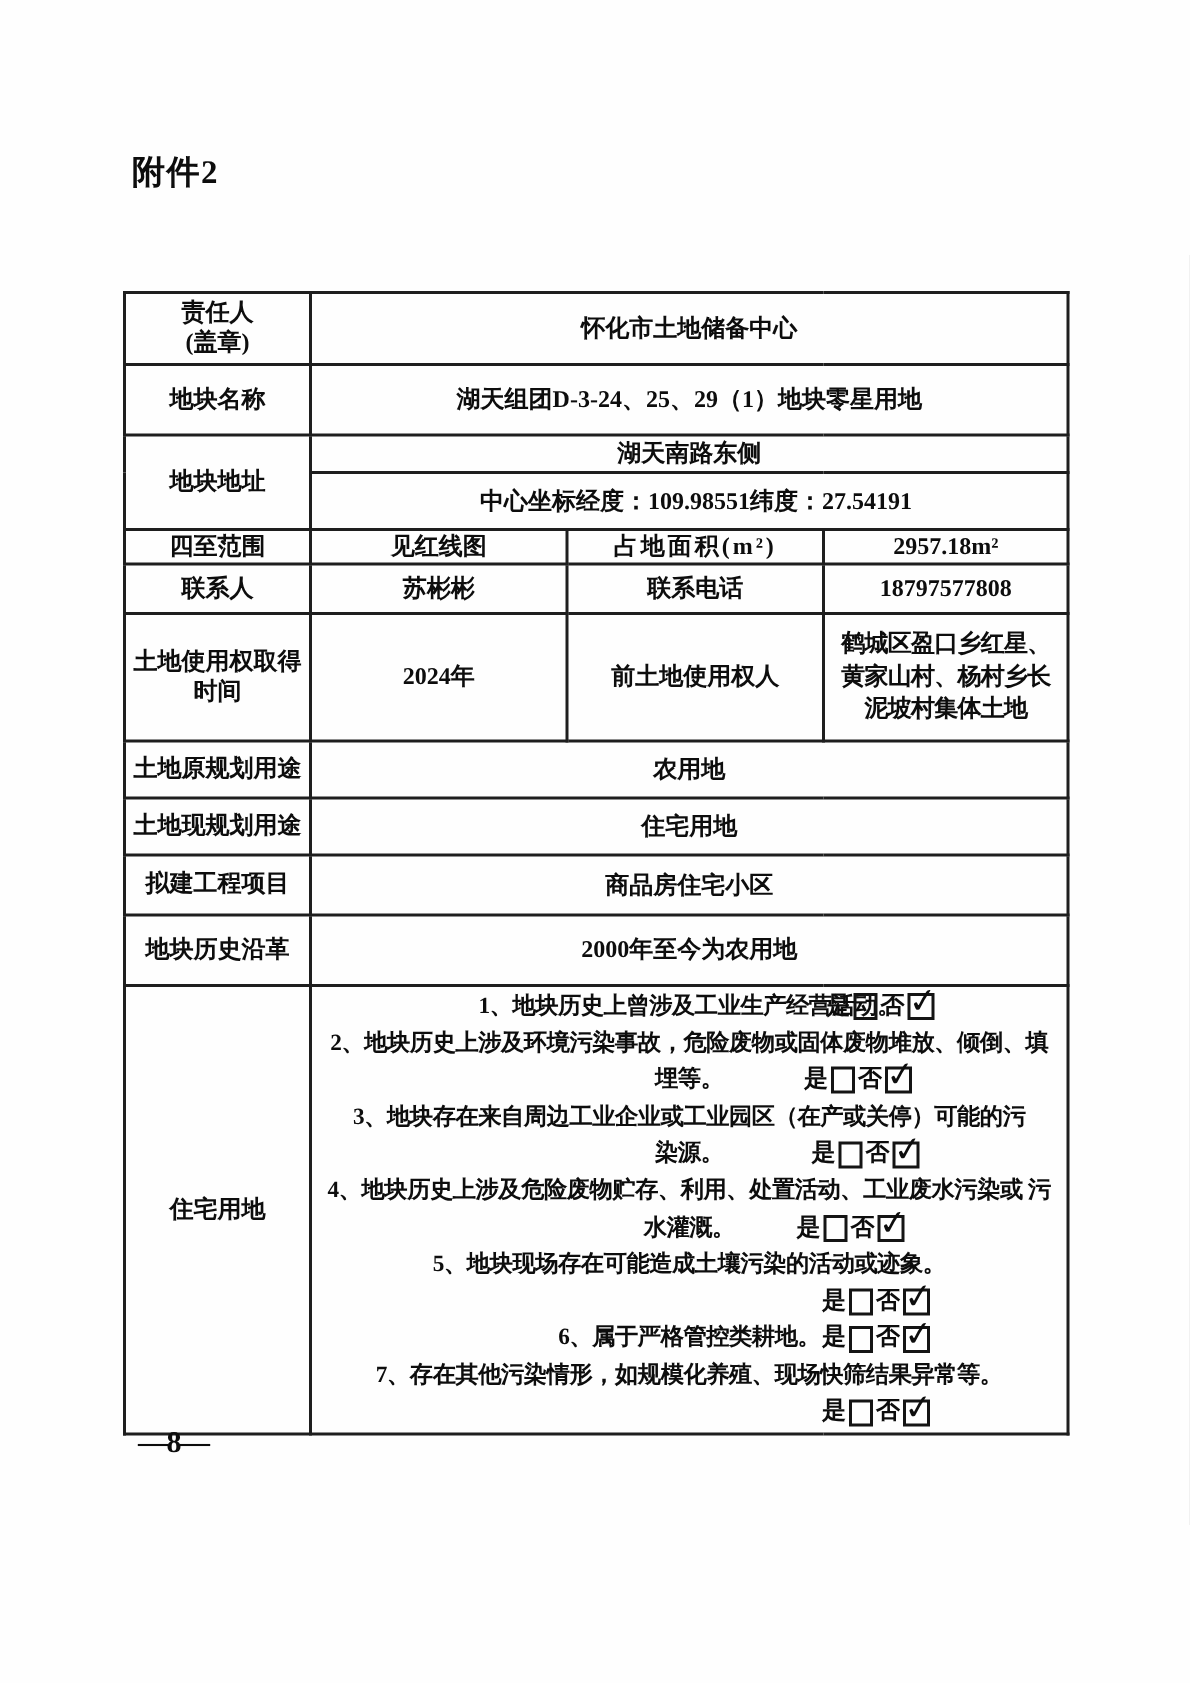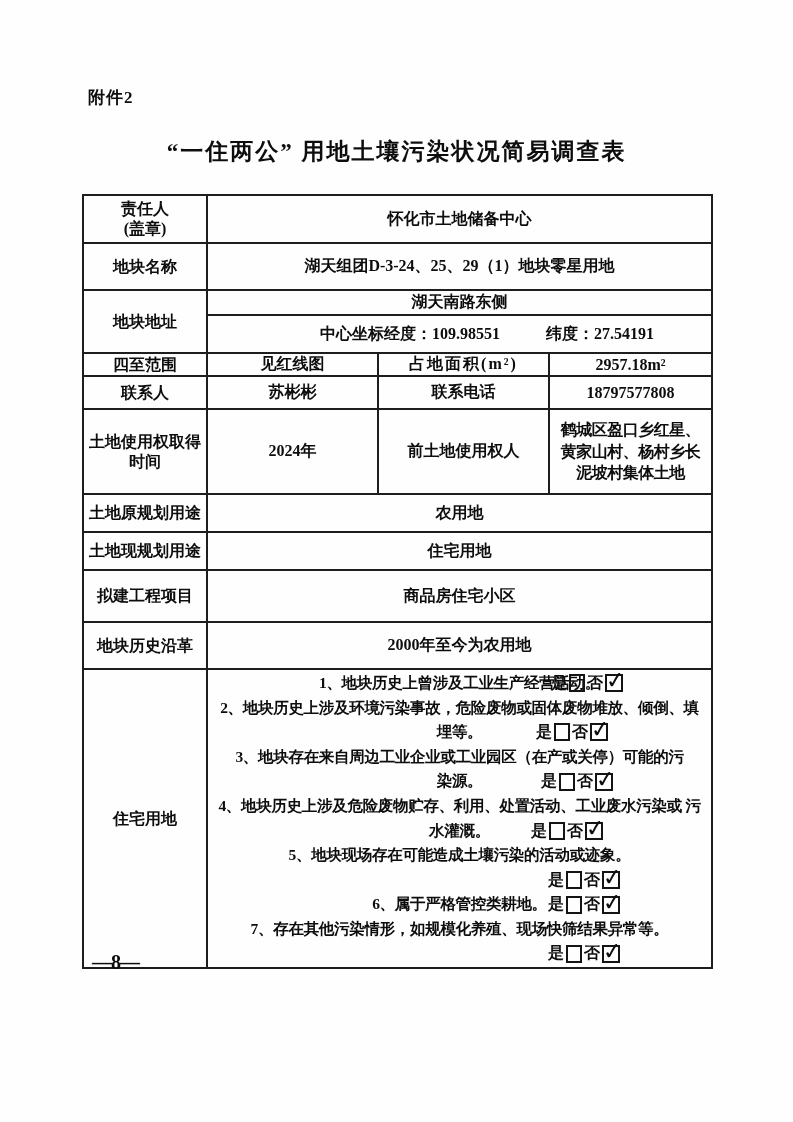--- a/index.html
+++ b/index.html
@@ -6,22 +6,22 @@
   .page{
     position:relative;
     width:793px;height:1122px;
     background:#fefefe;
     font-family:"Liberation Serif","DejaVu Serif",serif;
     color:#0d0d0d;
     overflow:hidden;
     margin:0 auto;
   }
   .attachment{
-    position:absolute;left:88px;top:86px;
-    font-size:17px;font-weight:800;letter-spacing:1px;
+    position:absolute;left:88px;top:100px;
+    font-size:22px;font-weight:800;letter-spacing:1px;
   }
   .doc-title{
     position:absolute;left:0;top:136px;width:100%;
     text-align:center;font-size:23px;font-weight:800;letter-spacing:2px;
   }
   table.form{
     position:absolute;left:82px;top:194px;
     width:629px;border-collapse:collapse;table-layout:fixed;
   }
   table.form td{
@@ -29,27 +29,27 @@
     padding:0 4px;
     font-size:16px;font-weight:600;
     text-align:center;vertical-align:middle;
     overflow:hidden;
   }
   td.lbl{font-weight:700;line-height:1.25;}
   tr.r1{height:48px;} tr.r2{height:47px;}
   tr.r3a{height:25px;} tr.r3b{height:38px;}
   tr.r4{height:18px;} tr.r5{height:33px;}
   tr.r6{height:85px;} tr.r7{height:38px;}
-  tr.r8{height:38px;} tr.r9{height:52px;}
+  tr.r8{height:38px;} tr.r9{height:40px;}
   tr.r10{height:47px;} tr.r11{height:299px;}
   td.v-bottom{vertical-align:bottom;padding-bottom:3px;}
   td.v-top{vertical-align:top;padding-top:2px;}
   .coords{
     display:flex;align-items:center;
-    padding-left:108px;gap:46px;
+    padding-left:108px;
     font-weight:600;
   }
   td.prev-owner{
     text-align:left;vertical-align:top;
     padding:1px 2px;line-height:1.35;font-size:15.5px;letter-spacing:-0.5px;border-radius:13px;
   }
   td.area-label{letter-spacing:2px;}
   td.survey-cell{
     vertical-align:top;text-align:left;
     padding:3px 6px 0 8px;
@@ -83,21 +83,20 @@
     font-size:20px;font-weight:600;letter-spacing:-1px;
   }
 </style>
 </head>
 <body>
 
 <div class="page">
 
   <div class="attachment">附件2</div>
 
-  <div class="doc-title">“一住两公” 用地土壤污染状况简易调查表</div>
 
   <table class="form">
     <colgroup>
       <col style="width:124px">
         <col style="width:171px">
         <col style="width:171px">
         <col style="width:163px">
     </colgroup>
 
     <tbody>

